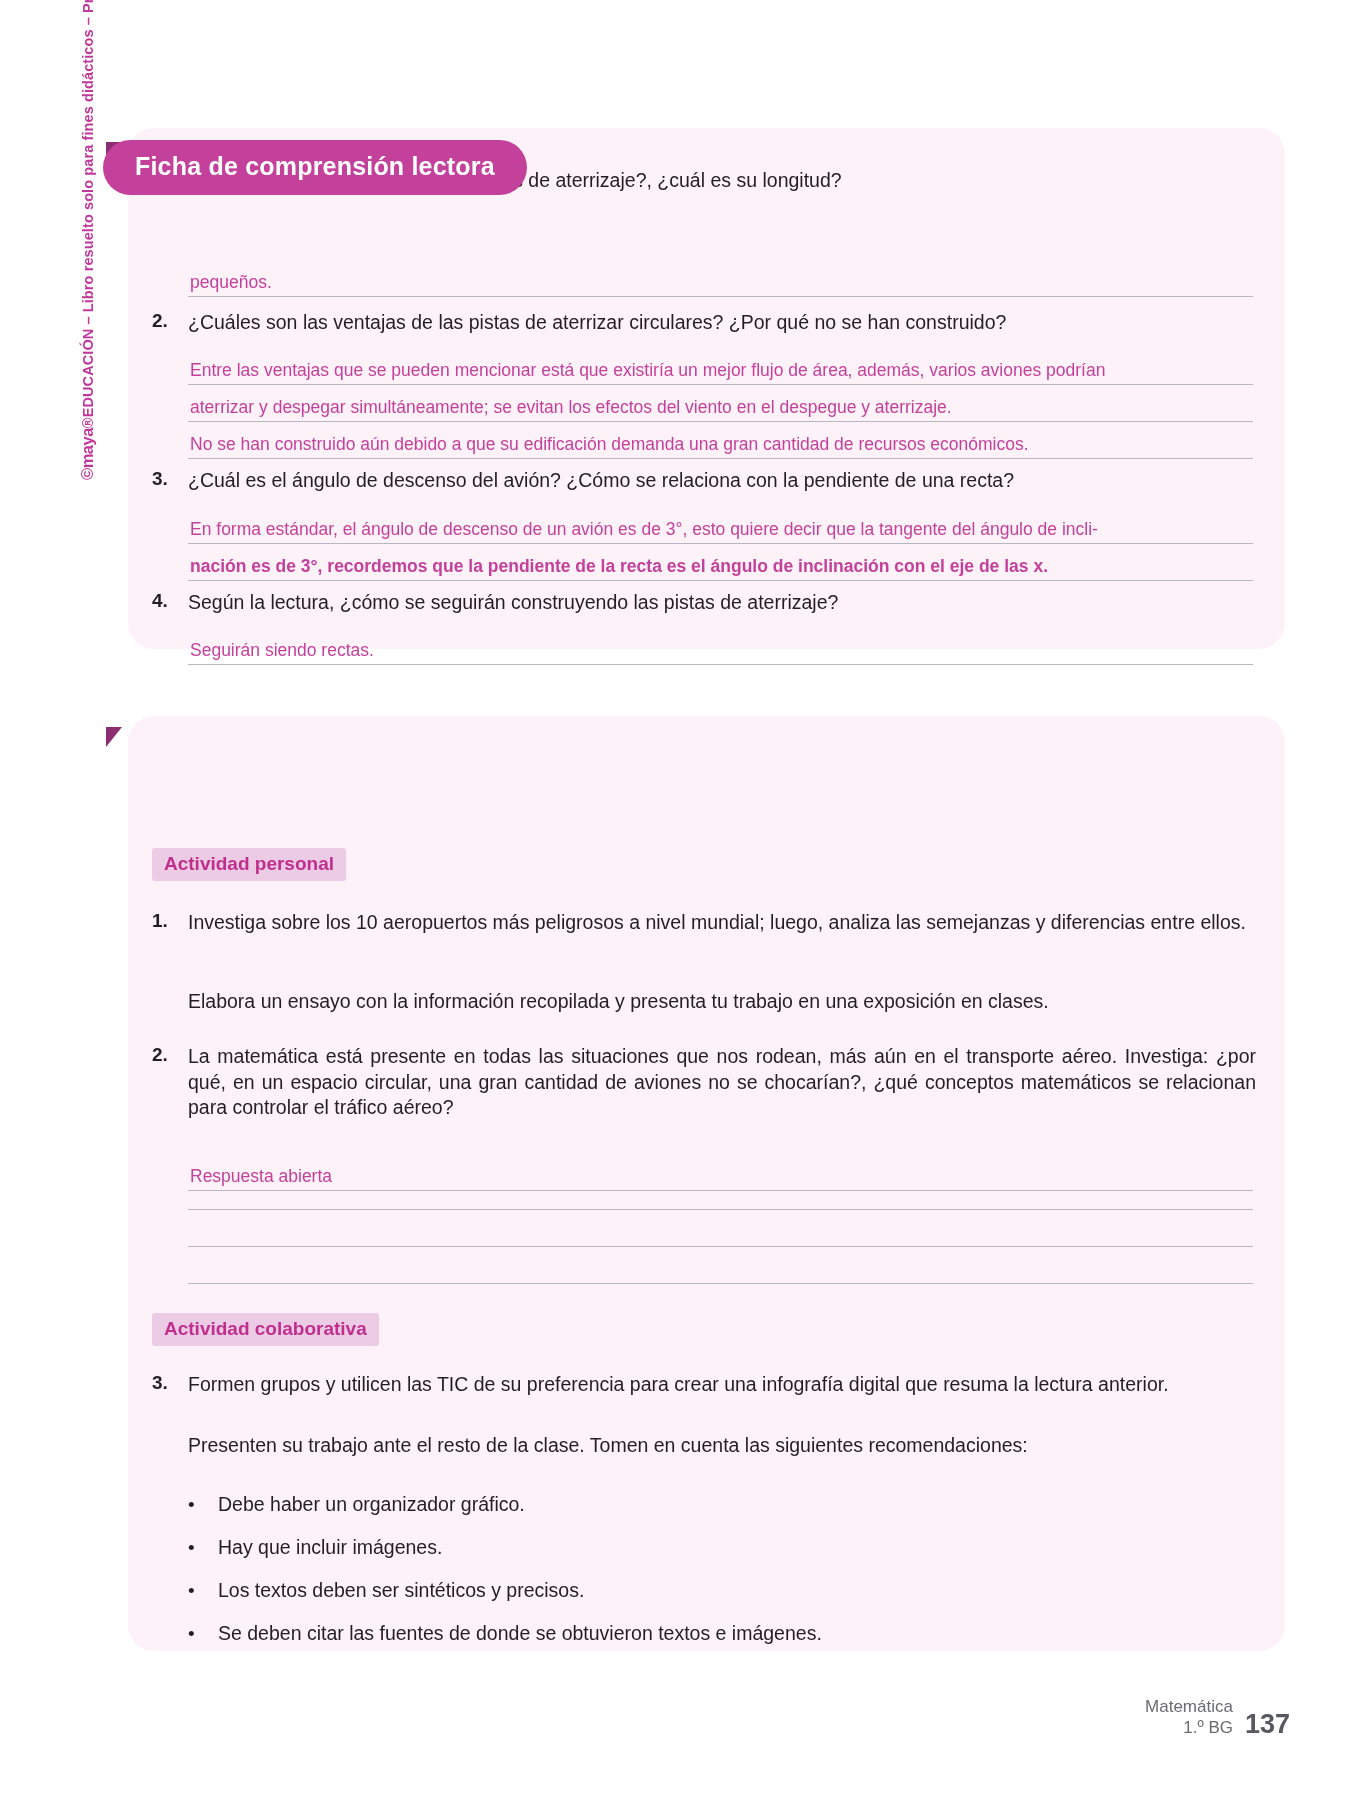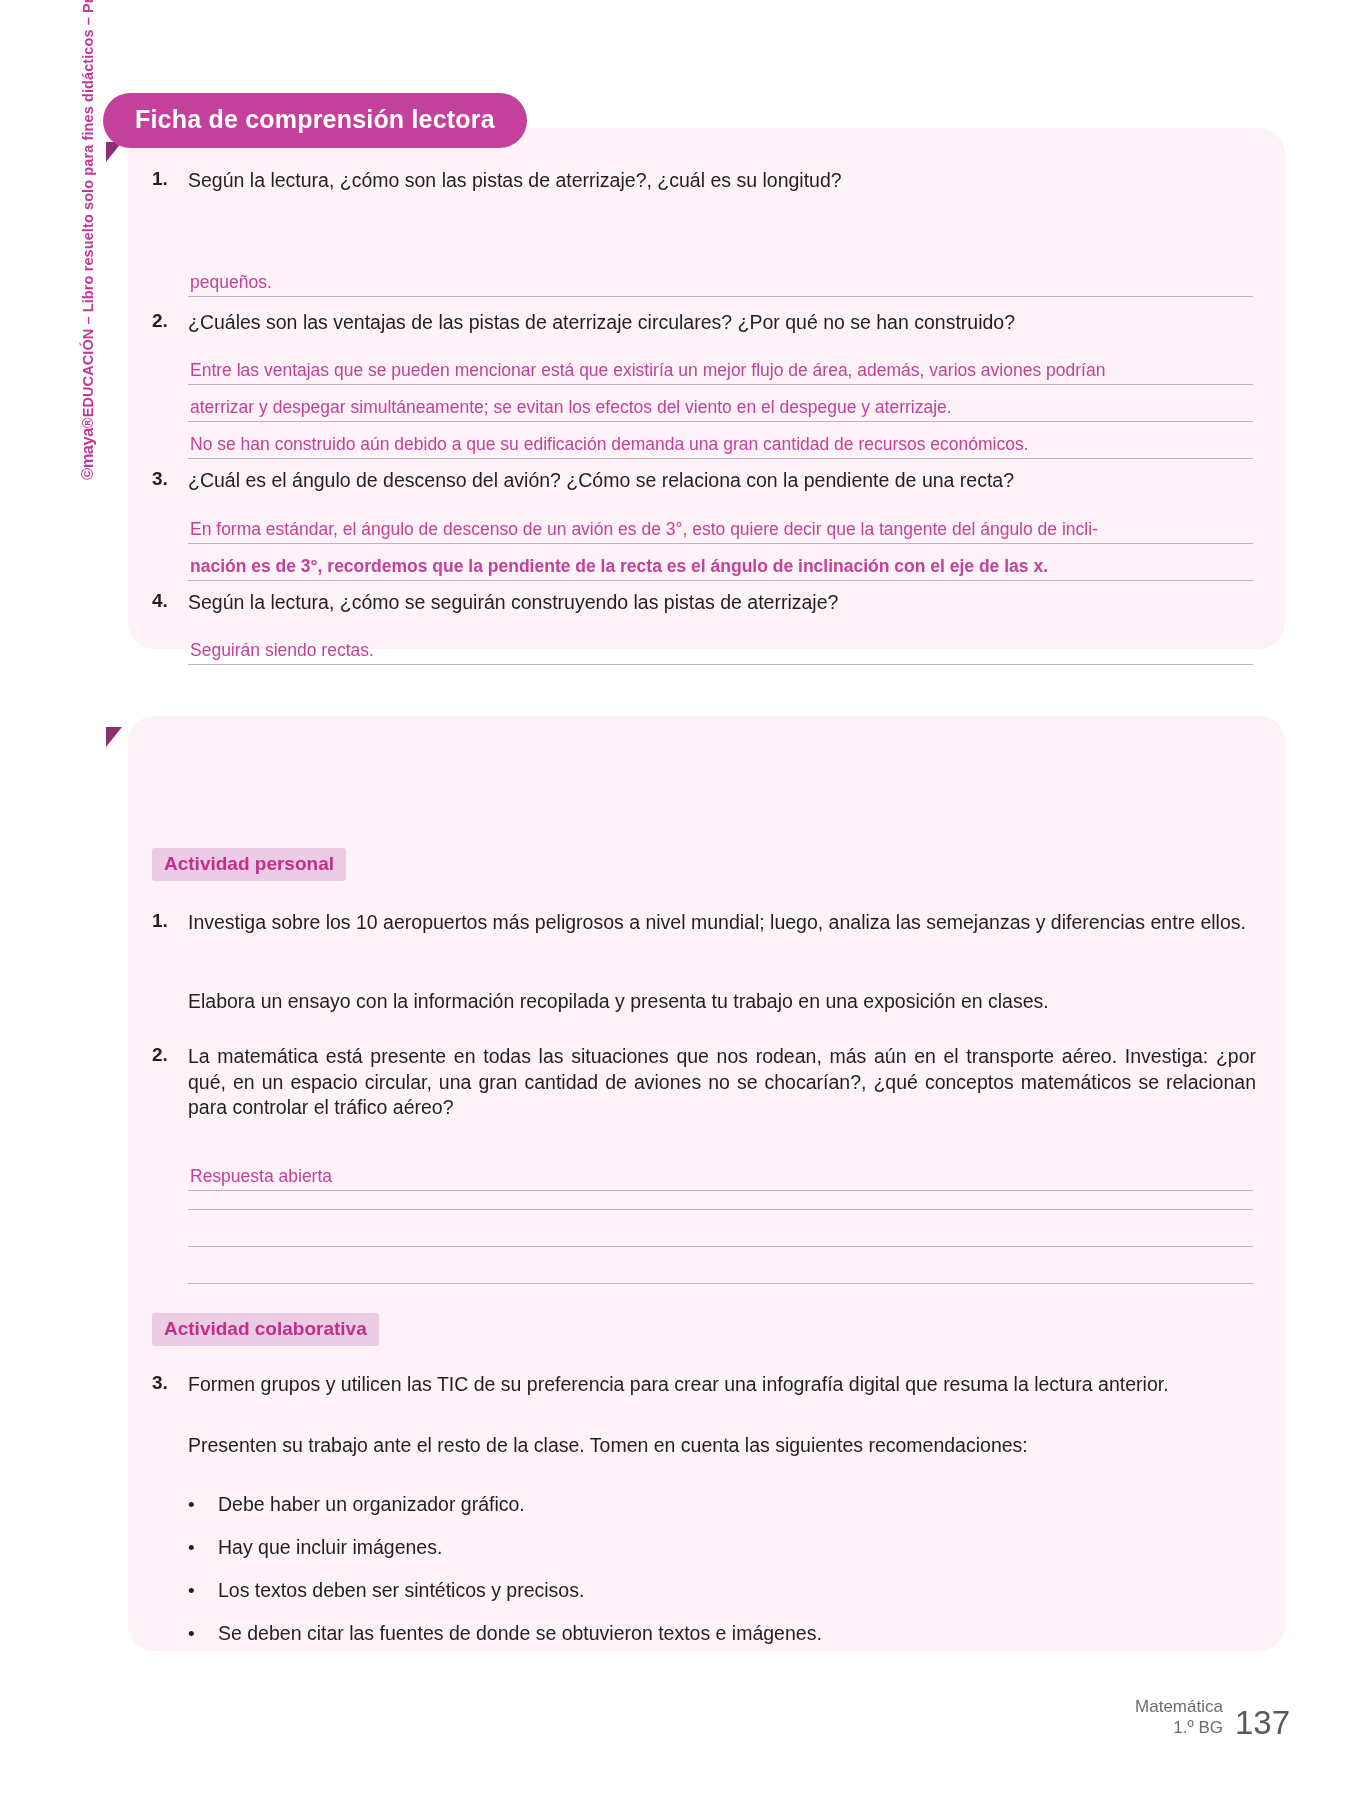--- a/index.html
+++ b/index.html
@@ -67,20 +67,21 @@
     position: absolute;
     background: #c4419b;
     color: #ffffff;
     font-size: 25px;
     font-weight: bold;
     letter-spacing: 0.2px;
     padding: 12px 32px 14px 32px;
     border-radius: 28px;
     white-space: nowrap;
     z-index: 5;
+    margin-top: 47px;
   }
   #tab-reading {
     left: 103px;
     top: 93px;
   }
   #tab-writing {
     left: 103px;
     top: 678px;
   }
   .tab-tail {
@@ -171,22 +172,22 @@
     align-items: flex-end;
     gap: 12px;
   }
   .footer-label {
     text-align: right;
     font-size: 17px;
     color: #6b6b72;
     line-height: 1.25;
   }
   .footer-page {
-    font-size: 33px;
-    font-weight: normal;
+    font-size: 27px;
+    font-weight: bold;
     color: #58585f;
     line-height: 0.95;
   }
 </style>
 </head>
 <body>
 
 <div class="page">
 
   <div class="side-copy">
@@ -198,21 +199,21 @@
   <div class="tab" id="tab-reading">Ficha de comprensión lectora</div>
 
   <div class="qrow" style="left:152px; top:168px; width:1100px;">
     <div class="qnum">1.</div>
     <div class="qtext">Según la lectura, ¿cómo son las pistas de aterrizaje?, ¿cuál es su longitud?</div>
   </div>
   <div class="ansline" style="left:188px; top:269px; width:1065px;">pequeños.</div>
 
   <div class="qrow" style="left:152px; top:310px; width:1100px;">
     <div class="qnum">2.</div>
-    <div class="qtext">¿Cuáles son las ventajas de las pistas de aterrizaje circulares? ¿Por qué no se han construido?</div>
+    <div class="qtext">¿Cuáles son las ventajas de las pistas de aterrizar circulares? ¿Por qué no se han construido?</div>
   </div>
   <div class="ansline" style="left:188px; top:357px; width:1065px;">Entre las ventajas que se pueden mencionar está que existiría un mejor flujo de área, además, varios aviones podrían</div>
   <div class="ansline" style="left:188px; top:394px; width:1065px;">aterrizar y despegar simultáneamente; se evitan los efectos del viento en el despegue y aterrizaje.</div>
   <div class="ansline" style="left:188px; top:431px; width:1065px;">No se han construido aún debido a que su edificación demanda una gran cantidad de recursos económicos.</div>
 
   <div class="qrow" style="left:152px; top:468px; width:1100px;">
     <div class="qnum">3.</div>
     <div class="qtext">¿Cuál es el ángulo de descenso del avión? ¿Cómo se relaciona con la pendiente de una recta?</div>
   </div>
   <div class="ansline" style="left:188px; top:516px; width:1065px;">En forma estándar, el ángulo de descenso de un avión es de 3°, esto quiere decir que la tangente del ángulo de incli-</div>

